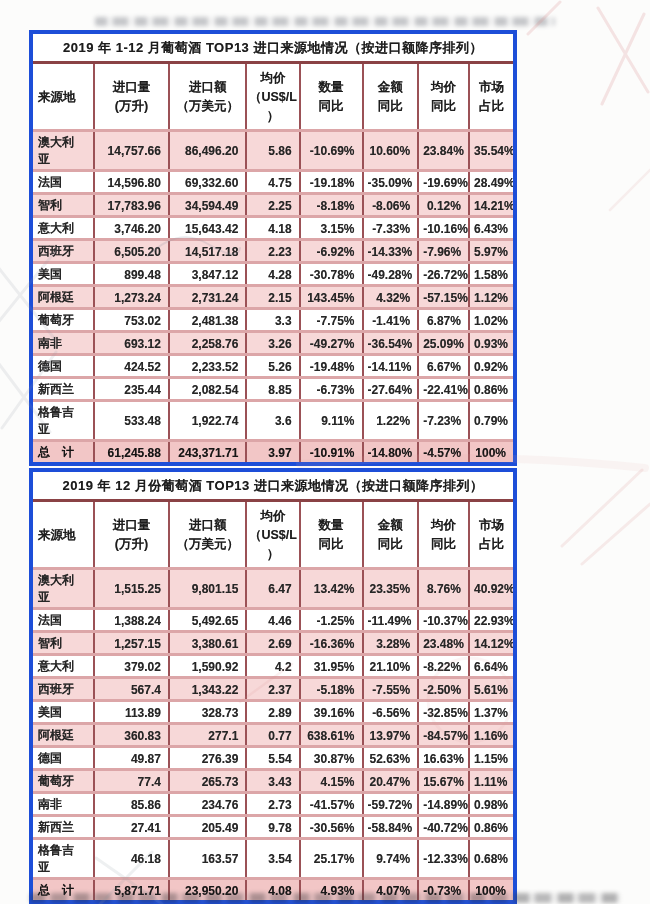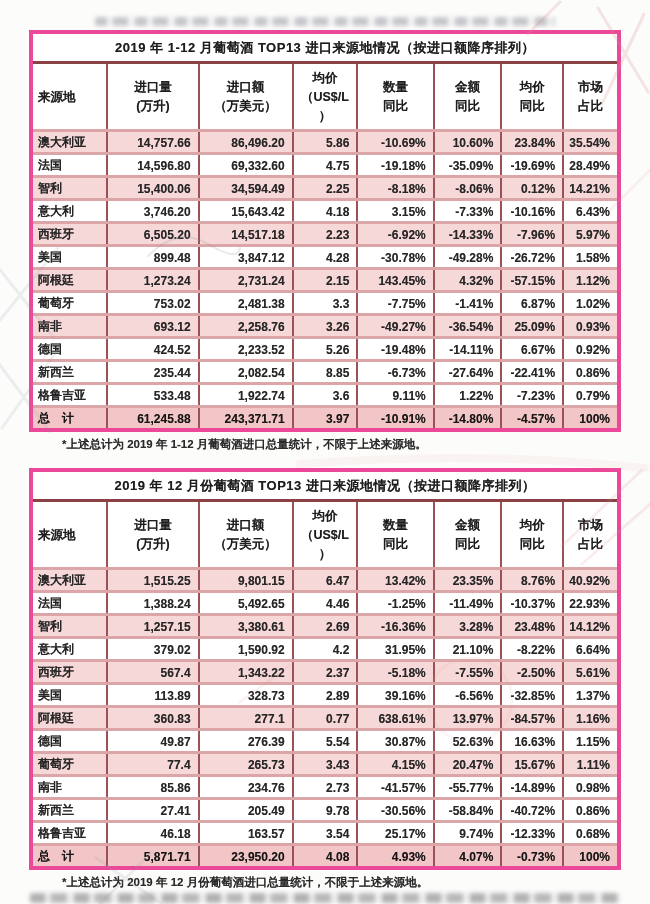--- a/index.html
+++ b/index.html
@@ -7,22 +7,22 @@
     width:650px;height:904px;position:relative;overflow:hidden;
     background:#fcfcfb;
     font-family:"Liberation Sans","DejaVu Sans",sans-serif;
     color:#262626;
   }
   .tbl-section{position:absolute;left:29px;width:592px;}
   #section-annual{top:30px;}
   #section-december{top:468px;}
 
   table.doc-table{
-    border-collapse:collapse;table-layout:fixed;width:592px;background:#fff;
-    border:4px solid #ec4899;
+    border-collapse:collapse;table-layout:fixed;width:488px;background:#fff;
+    border:4px solid #1d4ed8;
   }
   .doc-table th,.doc-table td{
     border-left:2px solid #9b5156;border-right:2px solid #9b5156;
     border-top:3px solid #dca6a8;border-bottom:3px solid #dca6a8;
     overflow:hidden;
   }
   .title-row th{
     background:#fff;border-bottom:3px solid #8a4245;
     font-size:13px;font-weight:700;letter-spacing:.5px;
     padding:5px 2px 4px;text-align:center;color:#1d1d1d;
@@ -119,21 +119,21 @@
           <td class="num">14,596.80</td>
           <td class="num">69,332.60</td>
           <td class="num">4.75</td>
           <td class="num">-19.18%</td>
           <td class="num">-35.09%</td>
           <td class="num">-19.69%</td>
           <td class="num">28.49%</td>
         </tr>
         <tr class="pink">
           <td class="name">智利</td>
-          <td class="num">15,400.06</td>
+          <td class="num">17,783.96</td>
           <td class="num">34,594.49</td>
           <td class="num">2.25</td>
           <td class="num">-8.18%</td>
           <td class="num">-8.06%</td>
           <td class="num">0.12%</td>
           <td class="num">14.21%</td>
         </tr>
         <tr>
           <td class="name">意大利</td>
           <td class="num">3,746.20</td>
@@ -364,21 +364,21 @@
           <td class="num">20.47%</td>
           <td class="num">15.67%</td>
           <td class="num">1.11%</td>
         </tr>
         <tr>
           <td class="name">南非</td>
           <td class="num">85.86</td>
           <td class="num">234.76</td>
           <td class="num">2.73</td>
           <td class="num">-41.57%</td>
-          <td class="num">-55.77%</td>
+          <td class="num">-59.72%</td>
           <td class="num">-14.89%</td>
           <td class="num">0.98%</td>
         </tr>
         <tr>
           <td class="name">新西兰</td>
           <td class="num">27.41</td>
           <td class="num">205.49</td>
           <td class="num">9.78</td>
           <td class="num">-30.56%</td>
           <td class="num">-58.84%</td>

